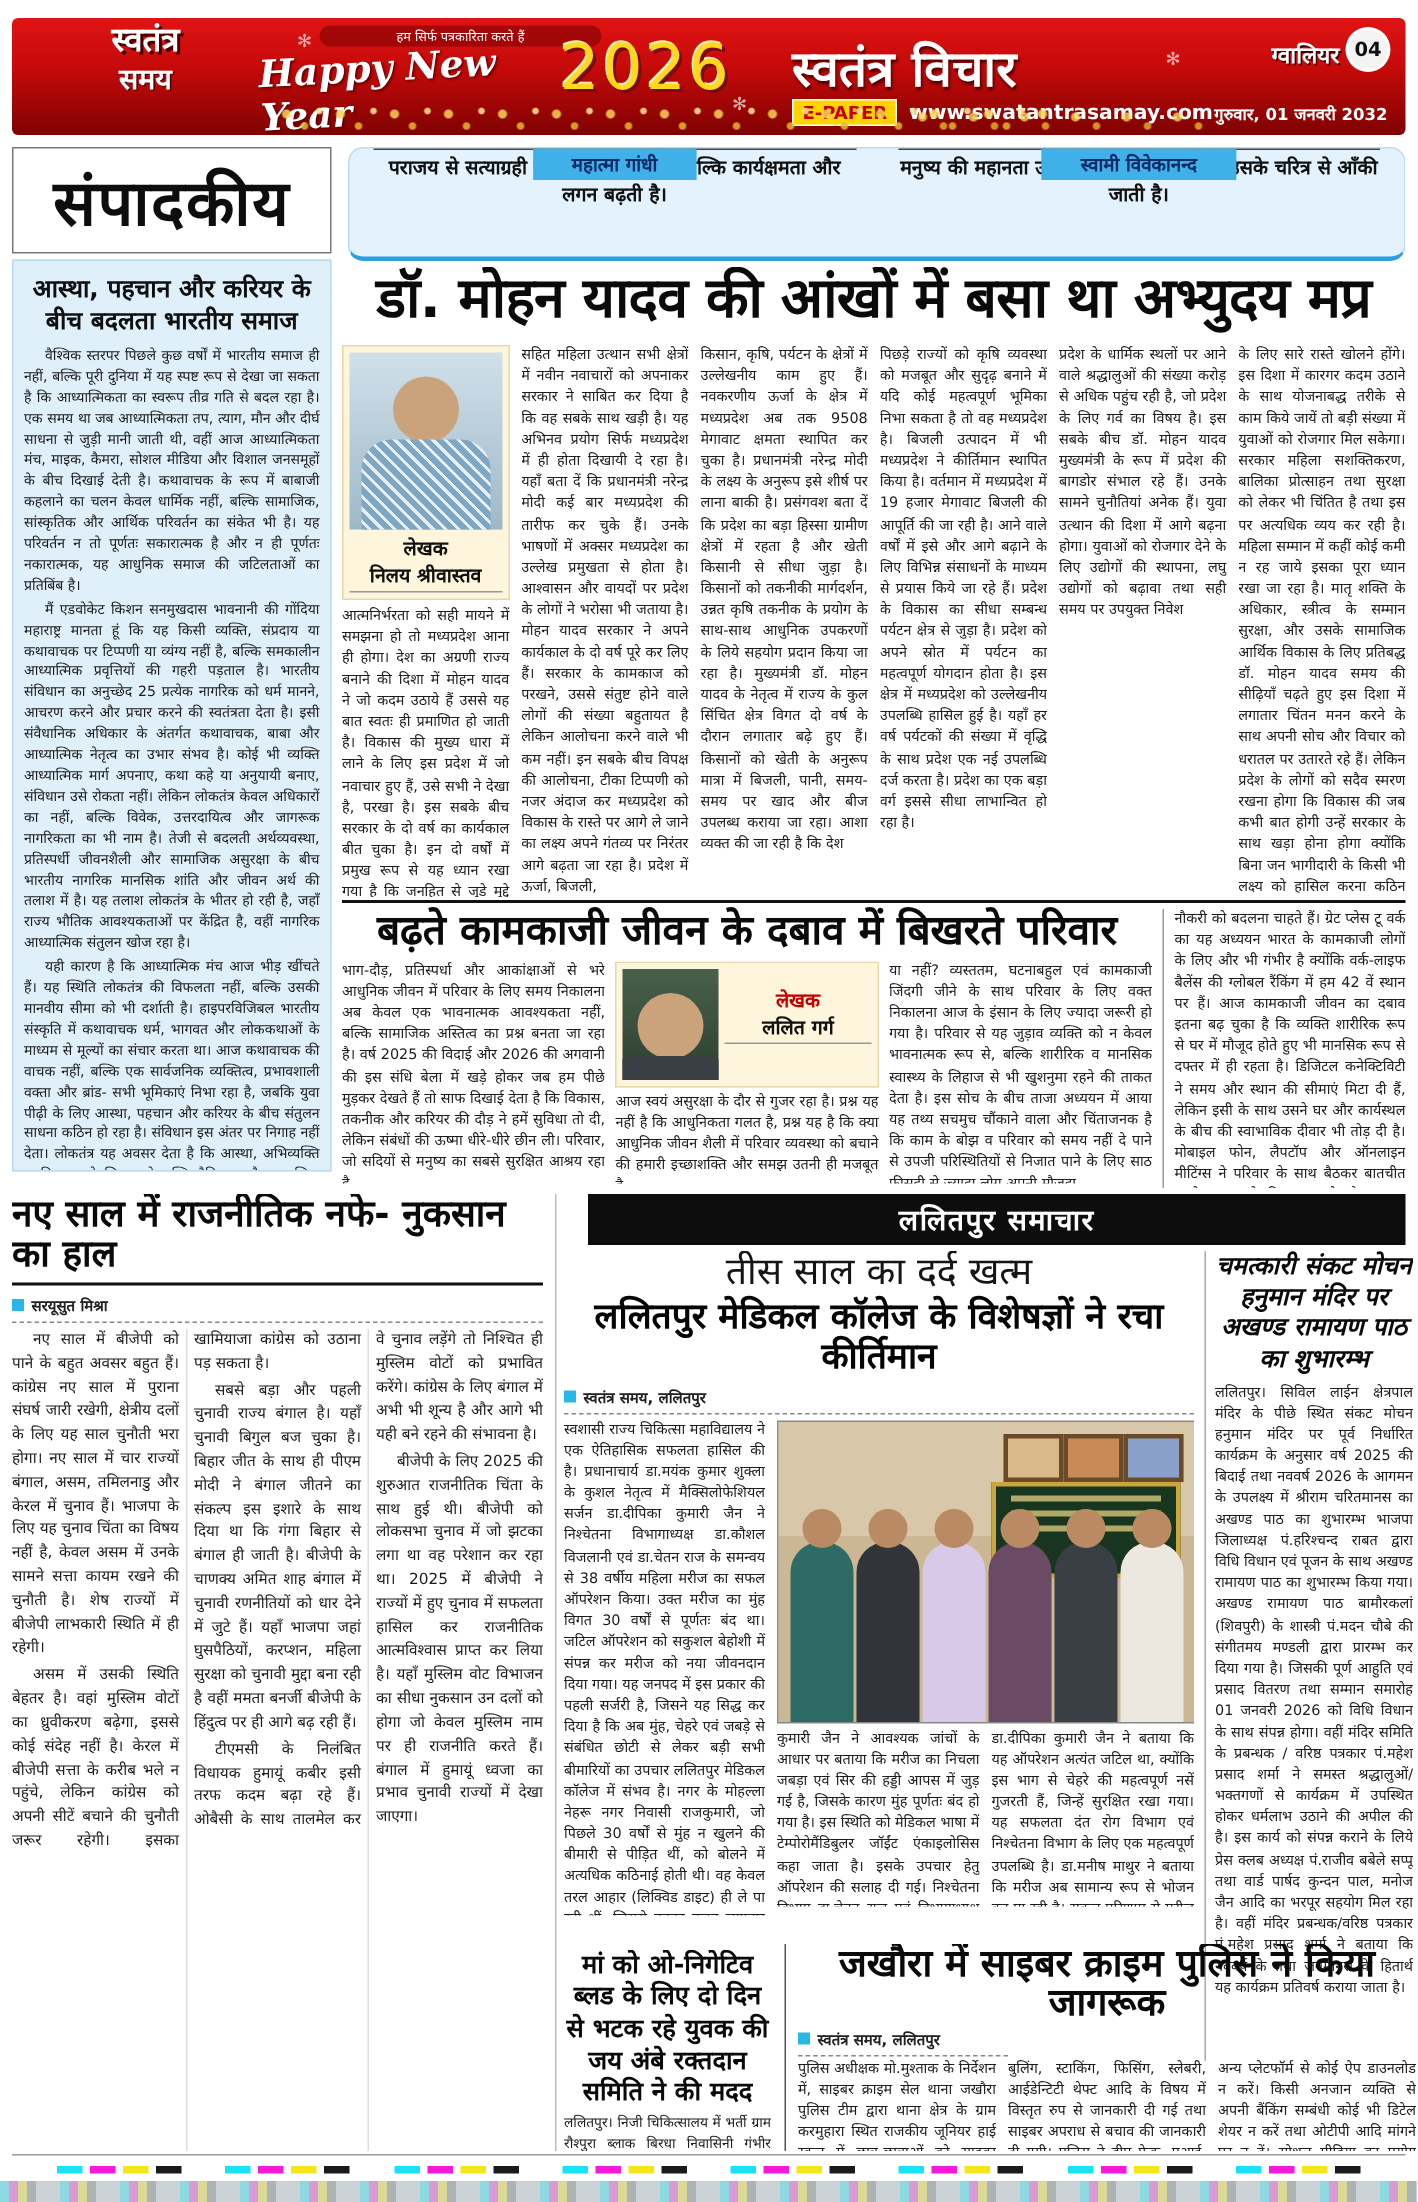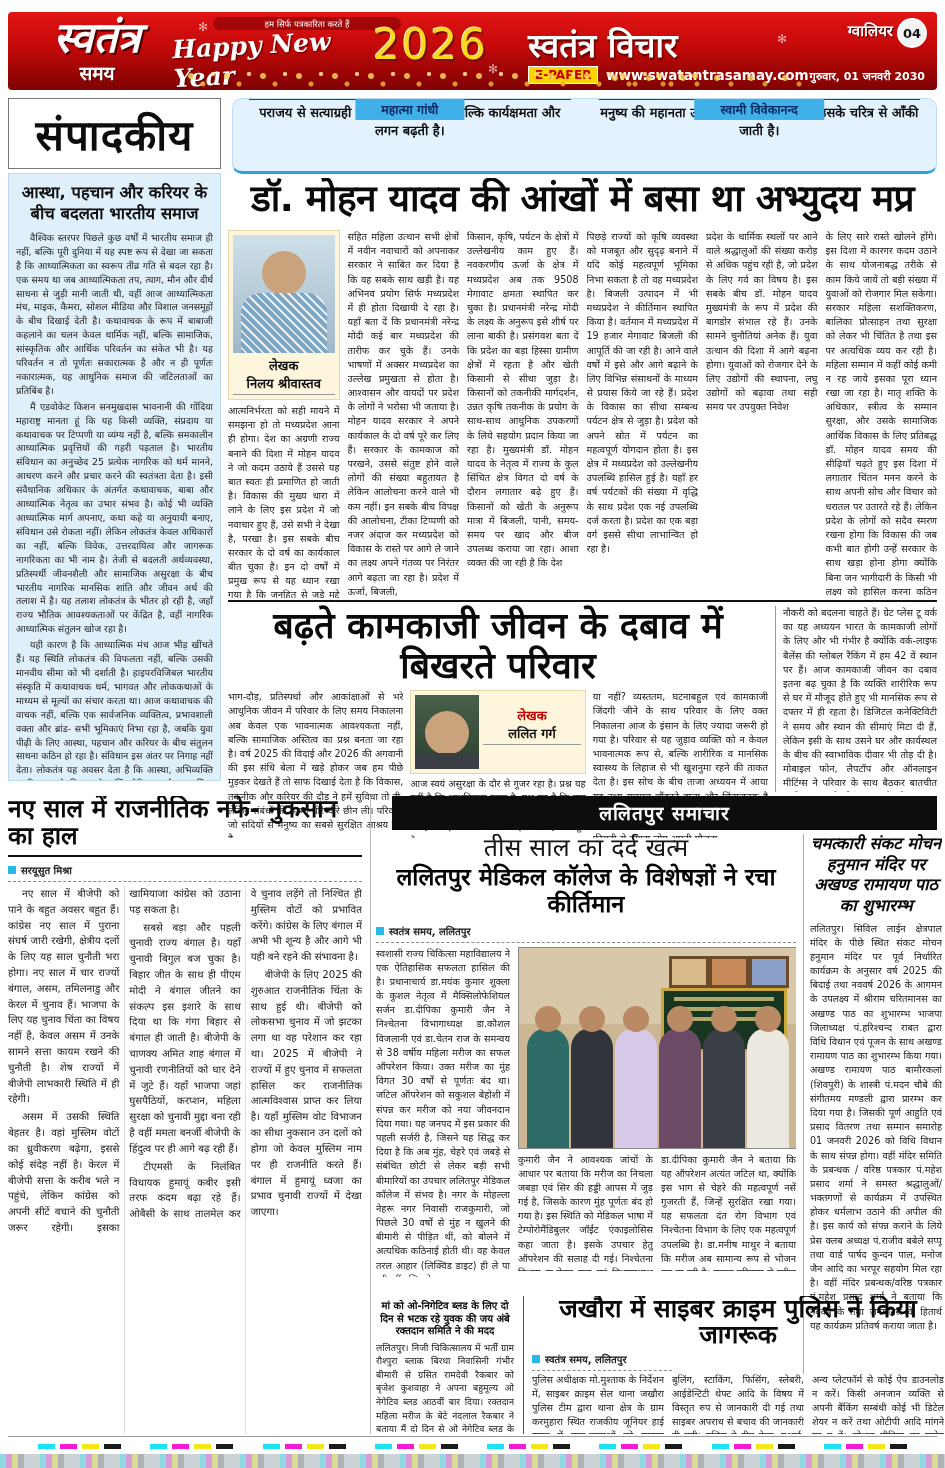--- a/index.html
+++ b/index.html
@@ -6,29 +6,29 @@
   body{background:#f2f2f2;font-family:"DejaVu Sans","Liberation Sans",sans-serif;}
   #page{position:relative;width:945px;height:1468px;background:#ffffff;margin:0 auto;overflow:hidden;}
   .abs{position:absolute;}
   .clip{overflow:hidden;}
   .body-txt{font-size:9.6px;line-height:1.48;color:#1b1b1b;text-align:justify;}
   .body-txt p{margin:0 0 2px 0;text-indent:14px;}
 
   
   .masthead{left:8px;top:12px;width:929px;height:78px;background:linear-gradient(180deg,#e01414 0%,#c40909 45%,#7e0202 100%);border-radius:4px;color:#fff;overflow:hidden;}
   .mh-logo{position:absolute;left:14px;top:4px;width:150px;text-align:center;}
-  .mh-logo .l1{font-size:42px;font-weight:bold;color:#fff;text-shadow:2px 2px 0 #4d0000;line-height:1.05;font-style:italic;}
+  .mh-logo .l1{font-size:22px;font-weight:bold;color:#fff;text-shadow:2px 2px 0 #4d0000;line-height:1.05;}
   .mh-logo .l2{font-size:19px;font-weight:bold;color:#fff;text-shadow:1px 1px 0 #4d0000;}
   .mh-ribbon{position:absolute;left:205px;top:5px;width:180px;text-align:center;font-size:8.5px;color:#fff;background:rgba(120,0,0,.55);border-radius:8px;padding:1px 4px;}
   .mh-greet{position:absolute;left:165px;top:18px;width:200px;font-family:"DejaVu Serif","Liberation Serif",serif;font-style:italic;font-weight:bold;font-size:25px;color:#fff;text-shadow:1px 1px 2px #5a0000;transform:rotate(-3deg);}
   .mh-year{position:absolute;left:365px;top:8px;font-size:42px;font-weight:normal;color:#ffd71c;text-shadow:2px 2px 0 #7a0b0b,-1px -1px 0 #fff2ad;letter-spacing:2px;}
   .mh-title{position:absolute;left:520px;top:10px;font-size:33px;font-weight:bold;color:#fff;text-shadow:1px 2px 2px #550000;}
   .mh-epaper{position:absolute;left:520px;top:54px;background:#ffd400;color:#c40000;font-weight:bold;font-size:12px;padding:1px 6px;border:1px solid #fff;}
   .mh-site{position:absolute;left:598px;top:55px;font-size:13.5px;font-weight:bold;color:#fff;}
-  .mh-ed{position:absolute;right:12px;top:8px;display:flex;align-items:flex-start;gap:6px;}
+  .mh-ed{position:absolute;right:12px;top:8px;display:flex;align-items:flex-end;gap:6px;}
   .mh-ed .city{font-size:15px;font-weight:bold;color:#fff;text-shadow:1px 1px 0 #4d0000;}
   .mh-ed .pgno{width:26px;height:26px;border-radius:50%;background:#f3f3f3;color:#111;font-weight:bold;font-size:13px;display:flex;align-items:center;justify-content:center;box-shadow:0 0 0 2px #fff;}
   .mh-date{position:absolute;right:12px;top:56px;font-size:11px;font-weight:bold;color:#fff;}
   .mh-gold{position:absolute;left:175px;bottom:0;width:520px;height:20px;opacity:.85;
     background-image:radial-gradient(circle at 8px 6px,#f9d358 2.5px,transparent 3.5px),radial-gradient(circle at 20px 14px,#e8b62e 2px,transparent 3px),radial-gradient(circle at 30px 4px,#ffe89a 1.8px,transparent 2.6px);
     background-size:36px 20px;}
   .mh-gold2{position:absolute;right:130px;bottom:0;width:200px;height:18px;opacity:.8;
     background-image:radial-gradient(circle at 8px 6px,#f9d358 2.5px,transparent 3.5px),radial-gradient(circle at 22px 12px,#e8b62e 2px,transparent 3px);background-size:34px 18px;}
   .flake{position:absolute;color:rgba(255,255,255,.65);font-size:12px;}
 
@@ -56,21 +56,21 @@
   .ph::after{content:"";position:absolute;left:50%;top:58px;transform:translateX(-50%);width:86px;height:70px;border-radius:20px 20px 0 0;background:repeating-linear-gradient(45deg,#7da7c4 0 4px,#e8eef2 4px 6px);}
   .ph.dark{background:linear-gradient(180deg,#49604b,#2e4030);}
   .ph.dark::after{background:#3a3f46;}
   .a-label{font-size:13px;font-weight:bold;color:#111;margin-top:3px;}
   .a-label.red{color:#c40000;}
   .a-name{font-size:13px;font-weight:bold;color:#111;border-bottom:1px solid #999;padding-bottom:2px;}
 
   
   .family{left:228px;top:600px;width:709px;height:192px;border-top:2px solid #111;padding-top:4px;box-sizing:border-box;display:flex;}
   .fam-left{width:540px;}
-  .fam-hl{font-size:36px;font-weight:bold;color:#0a0a0a;text-align:center;line-height:1.1;margin-bottom:5px;}
+  .fam-hl{font-size:27px;font-weight:bold;color:#0a0a0a;text-align:center;line-height:1.1;margin-bottom:5px;}
   .fam-cols{display:flex;gap:7px;height:148px;overflow:hidden;}
   .fam-cols .c{flex:1;overflow:hidden;}
   .fam-card{background:#fdf5dc;border:1px solid #e6d8aa;display:flex;gap:4px;padding:4px;margin-bottom:3px;}
   .fam-card .ph{width:64px;height:74px;flex:none;}
   .fam-card .meta{flex:1;text-align:center;padding-top:8px;}
   .fam-right{flex:1;border-left:1px solid #999;margin-left:7px;padding-left:7px;overflow:hidden;}
 
   
   .bottom{left:8px;top:796px;width:929px;height:638px;}
   .politics{position:absolute;left:0;top:0;width:354px;height:638px;overflow:hidden;}
@@ -90,21 +90,21 @@
   .gframe{position:absolute;top:8px;width:34px;height:26px;background:#e8d8b8;border:3px solid #6b4a2a;}
   .gboard{position:absolute;right:10px;top:40px;width:120px;height:58px;background:#17351f;border:3px solid #caa73c;}
   .gboard i{display:block;height:4px;margin:6px 10px 0 10px;background:#d8c779;opacity:.8;}
   .gp{position:absolute;bottom:0;width:42px;height:120px;border-radius:20px 20px 0 0;}
   .gp::before{content:"";position:absolute;left:50%;top:-22px;transform:translateX(-50%);width:26px;height:26px;border-radius:50%;background:#b98a64;}
   .med-cols{display:flex;gap:8px;margin-top:4px;height:118px;overflow:hidden;}
   .med-cols .c{flex:1;overflow:hidden;}
   .hanuman{position:absolute;left:432px;top:38px;width:132px;height:540px;overflow:hidden;border-left:1px solid #aaa;padding-left:6px;}
   .han-hl{font-size:16.5px;font-weight:bold;color:#0a0a0a;line-height:1.25;text-align:center;margin-bottom:5px;font-style:italic;}
   .blood{position:absolute;left:5px;top:504px;width:138px;height:134px;overflow:hidden;}
-  .blood-hl{font-size:10px;font-weight:bold;color:#0a0a0a;text-align:center;line-height:1.25;margin-bottom:3px;}
+  .blood-hl{font-size:17px;font-weight:bold;color:#0a0a0a;text-align:center;line-height:1.25;margin-bottom:3px;}
   .blood .body-txt{font-size:9.2px;}
   .cyber{position:absolute;left:152px;top:500px;width:412px;height:138px;overflow:hidden;border-left:1px solid #555;padding-left:8px;}
   .cyber-hl{font-size:25px;font-weight:bold;color:#0a0a0a;text-align:center;line-height:1.05;}
   .cyber-cols{display:flex;gap:8px;height:84px;overflow:hidden;}
   .cyber-cols .c{flex:1;overflow:hidden;}
   .cyber .byline{margin:3px 0 2px 0;width:140px;}
 
   
   .prule{left:8px;top:1436px;width:929px;height:0;border-top:1.5px solid #999;}
   .cmyk{left:8px;top:1444px;width:929px;height:8px;display:flex;justify-content:space-between;padding:0 30px;box-sizing:border-box;}
@@ -127,21 +127,21 @@
     <div class="mh-ribbon">हम सिर्फ पत्रकारिता करते हैं</div>
     <div class="mh-greet">Happy New Year</div>
     <div class="mh-year">2026</div>
     <div class="mh-title">स्वतंत्र विचार</div>
     <div class="mh-epaper">E-PAPER</div>
     <div class="mh-site">www.swatantrasamay.com</div>
     <div class="mh-ed">
       <span class="city">ग्वालियर</span>
       <span class="pgno">04</span>
     </div>
-    <div class="mh-date">गुरुवार, 01 जनवरी 2030</div>
+    <div class="mh-date">गुरुवार, 01 जनवरी 2032</div>
     <div class="mh-gold"></div>
     <div class="mh-gold2"></div>
     <span class="flake" style="left:190px;top:8px;">✻</span>
     <span class="flake" style="left:480px;top:50px;">✻</span>
     <span class="flake" style="right:150px;top:20px;">✻</span>
   </div>
 
   <div class="abs quotes">
     <div class="qcard">
       <div class="qtab">महात्मा गांधी</div>

